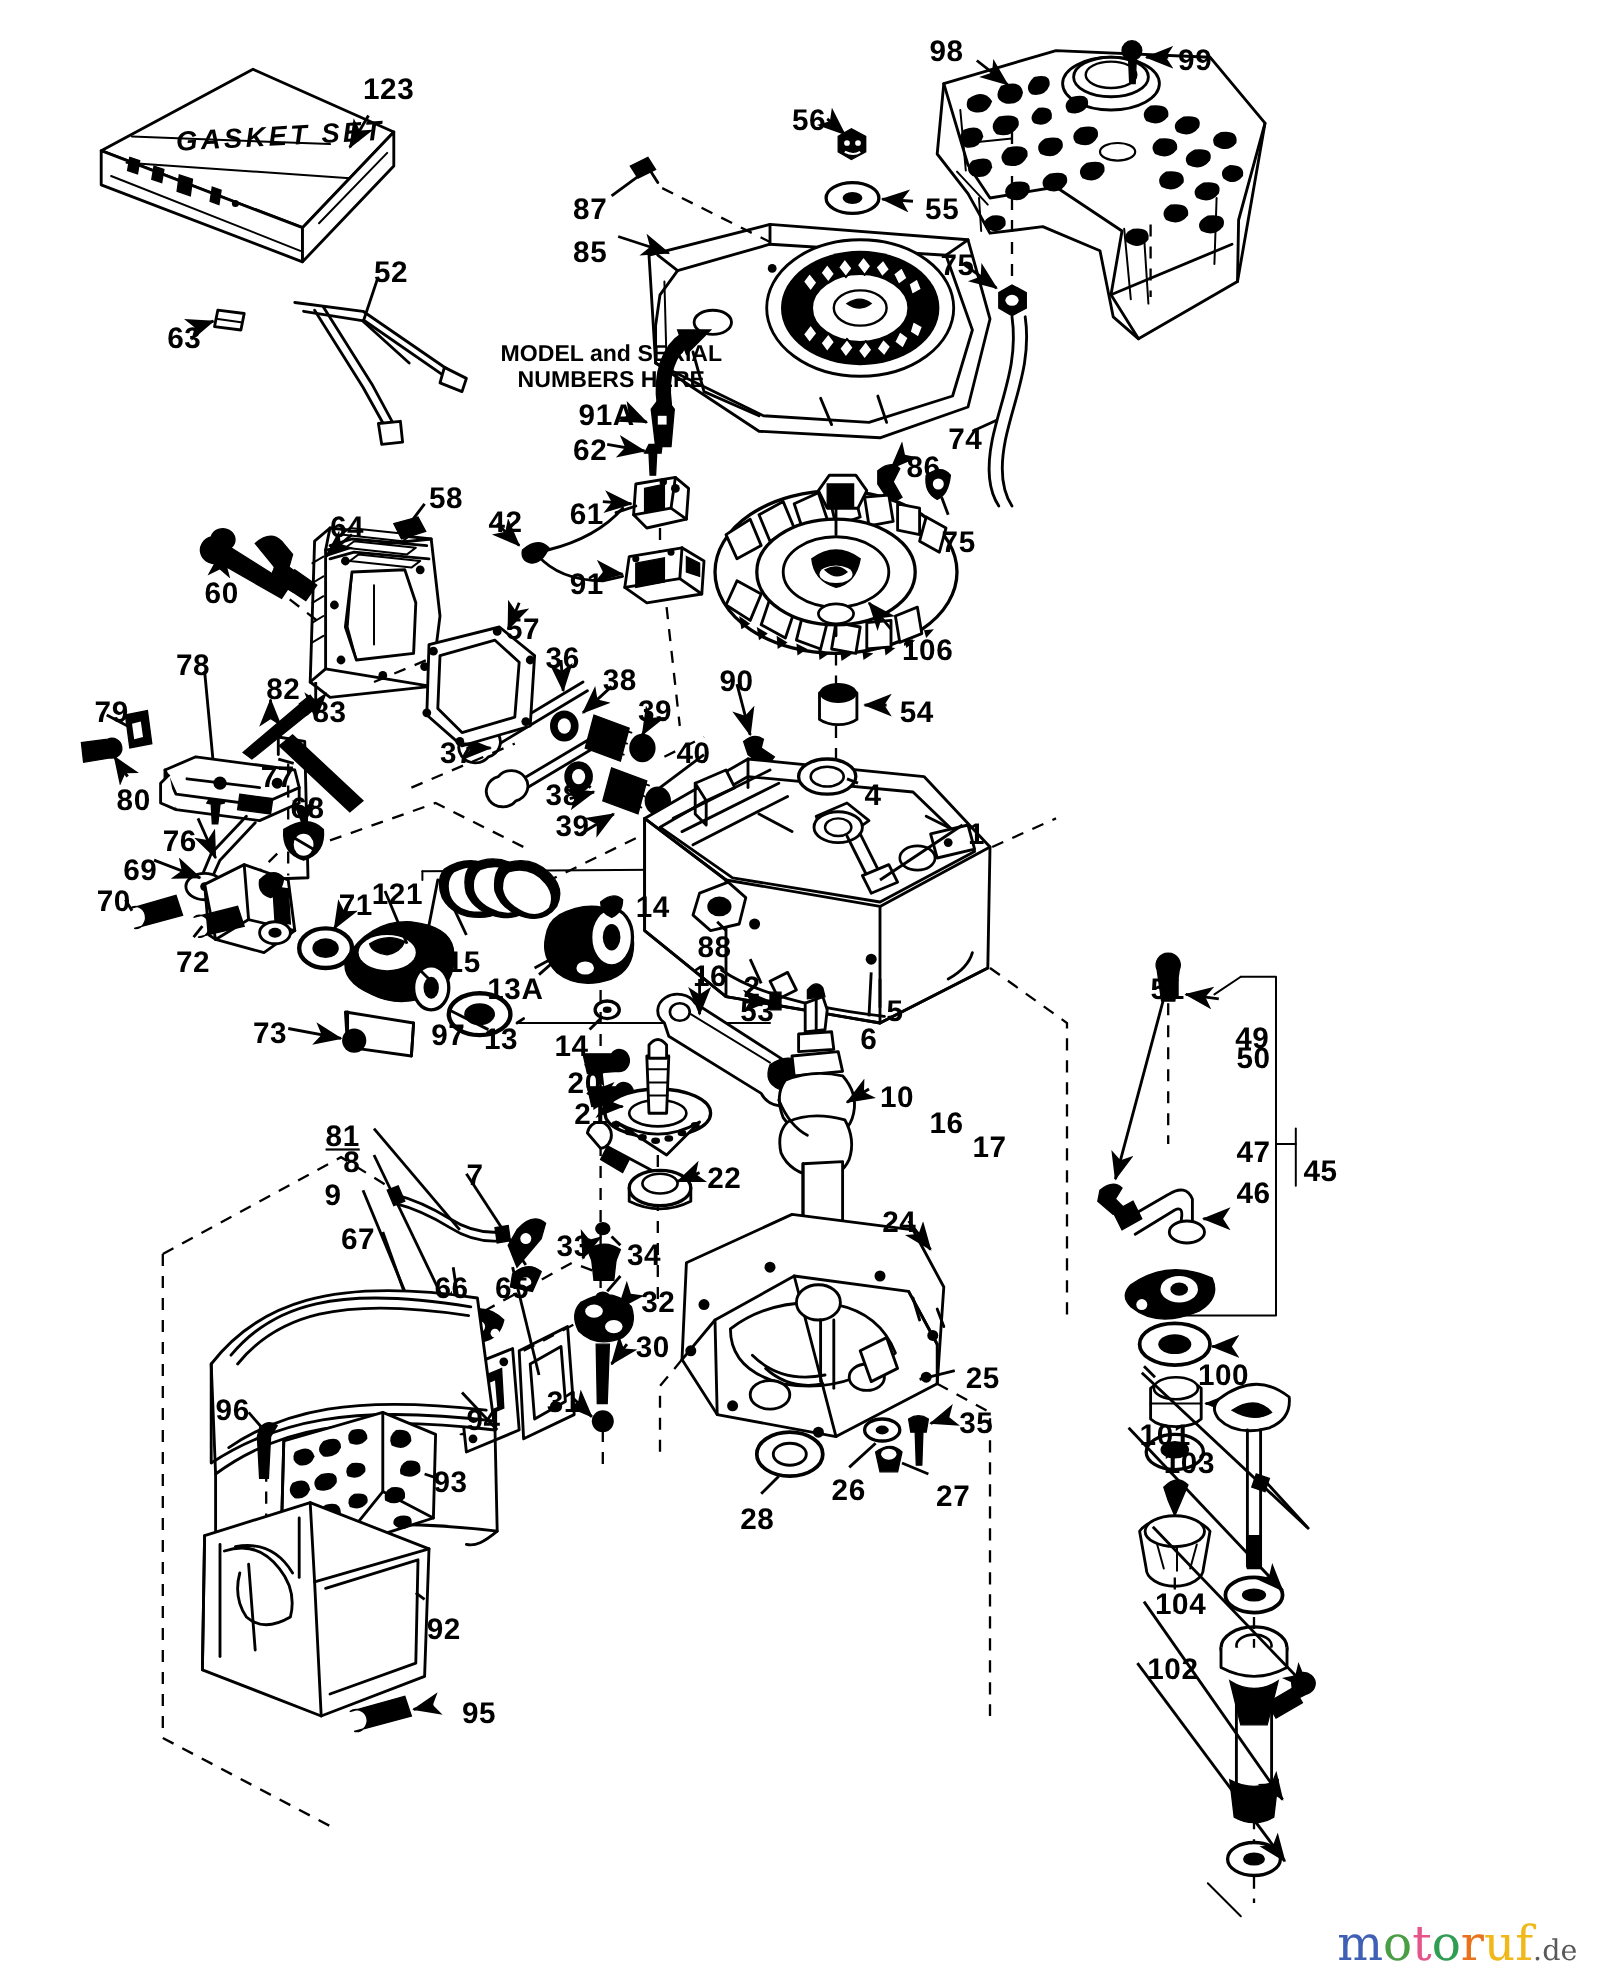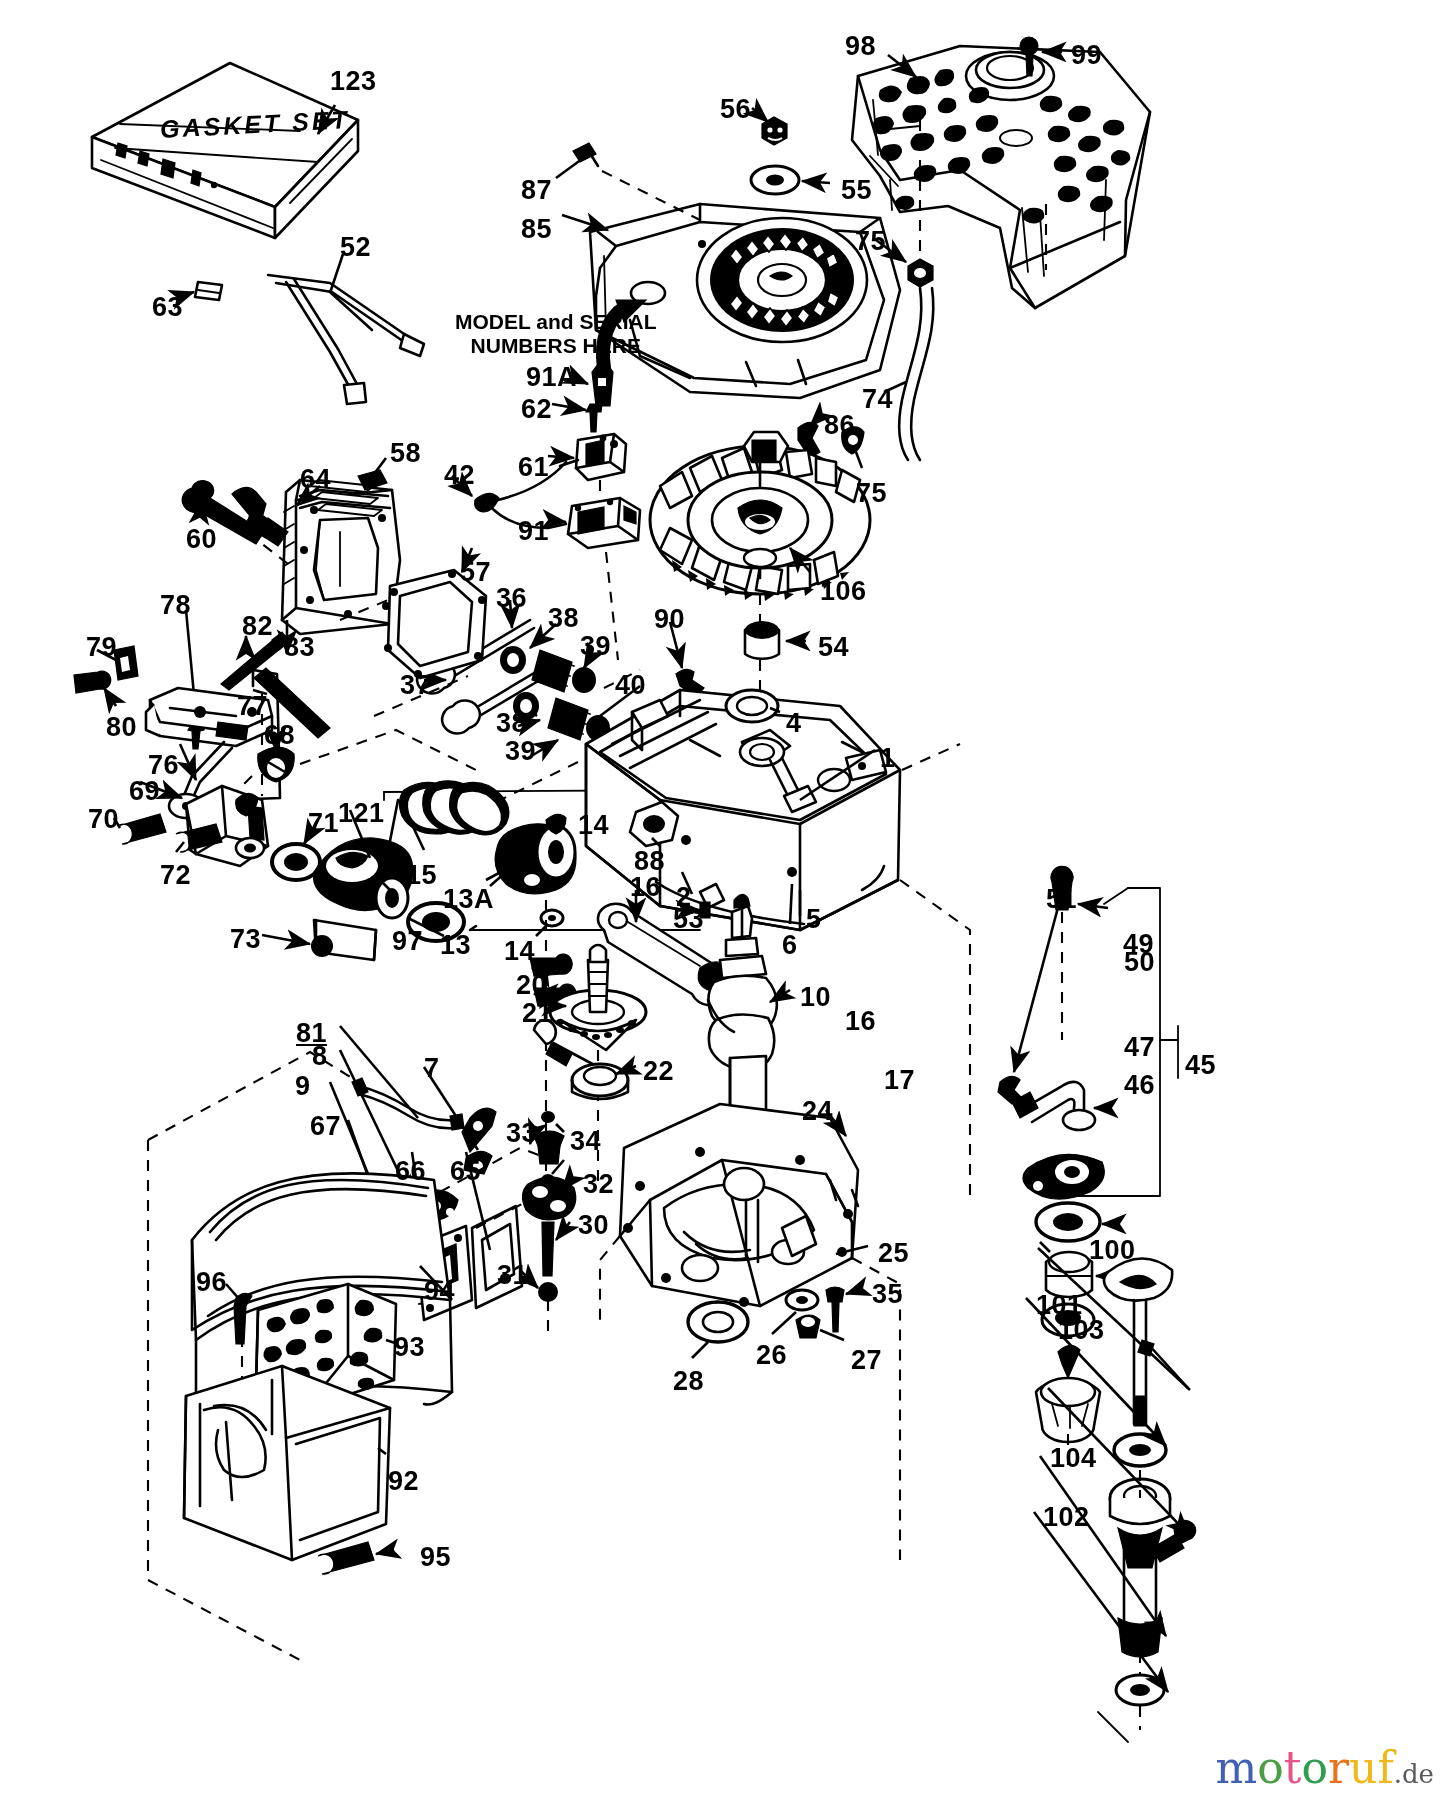--- a/index.html
+++ b/index.html
@@ -1028,21 +1028,21 @@
       <div class="callout" style="left: 400px; top: 672px;">37</div>
       <div class="callout" style="left: 615px; top: 672px;">40</div>
       <div class="callout" style="left: 237px; top: 693px;">77</div>
       <div class="callout" style="left: 106px; top: 714px;">80</div>
       <div class="callout" style="left: 496px; top: 710px;">38</div>
       <div class="callout" style="left: 786px; top: 710px;">4</div>
       <div class="callout" style="left: 148px; top: 752px;">76</div>
       <div class="callout" style="left: 505px; top: 738px;">39</div>
       <div class="callout" style="left: 264px; top: 722px;">68</div>
       <div class="callout" style="left: 880px; top: 745px;">1</div>
-      <div class="callout" style="left: 112px; top: 778px; margin-left: 17px;">69</div>
+      <div class="callout" style="left: 112px; top: 778px;">69</div>
       <div class="callout" style="left: 88px; top: 806px;">70</div>
       <div class="callout" style="left: 578px; top: 812px;">14</div>
       <div class="callout" style="left: 338px; top: 800px;">121</div>
       <div class="callout" style="left: 308px; top: 810px;">71</div>
       <div class="callout" style="left: 634px; top: 848px;">88</div>
       <div class="callout" style="left: 160px; top: 862px;">72</div>
       <div class="callout" style="left: 630px; top: 874px;">16</div>
       <div class="callout" style="left: 406px; top: 862px;">15</div>
       <div class="callout" style="left: 443px; top: 886px;">13A</div>
       <div class="callout" style="left: 676px; top: 884px;">2</div>
@@ -1055,21 +1055,21 @@
       <div class="callout" style="left: 806px; top: 906px;">5</div>
       <div class="callout" style="left: 782px; top: 932px;">6</div>
       <div class="callout" style="left: 504px; top: 938px;">14</div>
       <div class="callout" style="left: 1124px; top: 949px;">50</div>
       <div class="callout" style="left: 516px; top: 972px;">20</div>
       <div class="callout" style="left: 522px; top: 1000px;">21</div>
       <div class="callout" style="left: 800px; top: 984px;">10</div>
       <div class="callout" style="left: 845px; top: 1008px;">16</div>
       <div class="callout" style="left: 296px; top: 1020px; text-decoration: underline;">81</div>
       <div class="callout" style="left: 312px; top: 1043px;">8</div>
-      <div class="callout" style="left: 884px; top: 1030px; margin-top: 37px;">17</div>
+      <div class="callout" style="left: 884px; top: 1030px;">17</div>
       <div class="callout" style="left: 1124px; top: 1034px;">47</div>
       <div class="callout" style="left: 295px; top: 1073px;">9</div>
       <div class="callout" style="left: 424px; top: 1055px;">7</div>
       <div class="callout" style="left: 643px; top: 1058px;">22</div>
       <div class="callout" style="left: 1185px; top: 1052px;">45</div>
       <div class="callout" style="left: 1124px; top: 1072px;">46</div>
       <div class="callout" style="left: 310px; top: 1113px;">67</div>
       <div class="callout" style="left: 506px; top: 1120px;">33</div>
       <div class="callout" style="left: 570px; top: 1128px;">34</div>
       <div class="callout" style="left: 802px; top: 1098px;">24</div>

